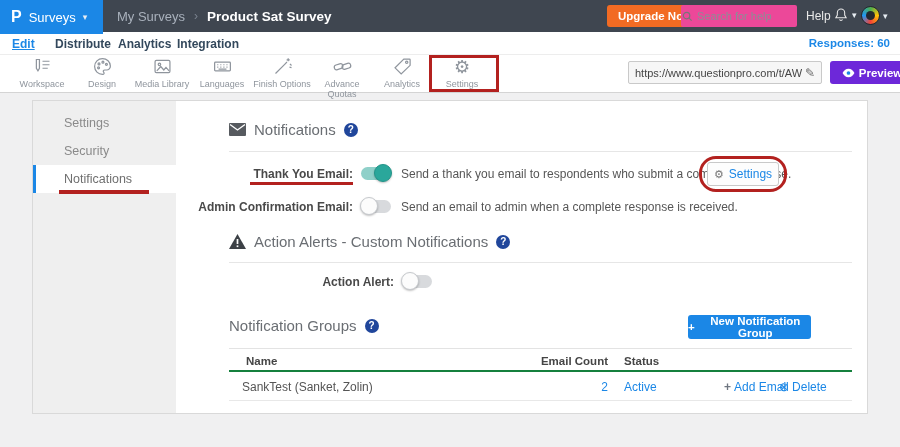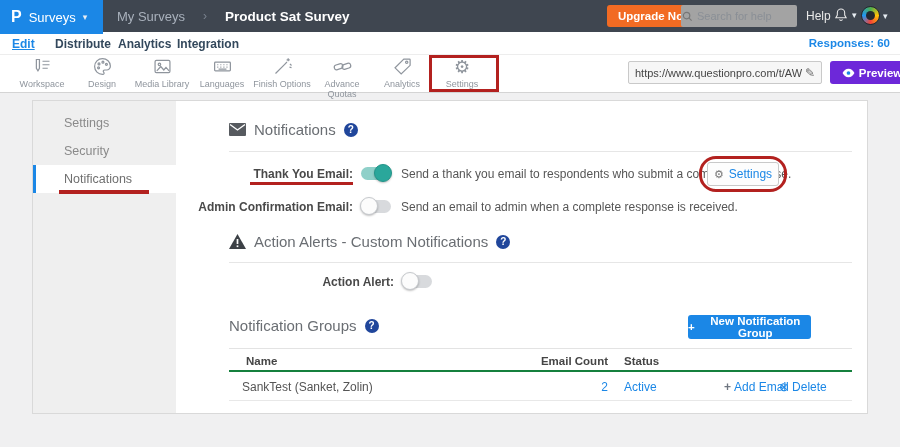--- a/index.html
+++ b/index.html
@@ -6,27 +6,27 @@
   html,body { width:900px; height:447px; }
   body { font-family:"Liberation Sans", sans-serif; background:#f0f0f1; position:relative; overflow:hidden; }
 
   
   .topbar { position:absolute; left:0; top:0; width:900px; height:32px; background:#3f4650; z-index:1; }
   .brand { position:absolute; left:0; top:0; width:103px; height:34px; background:#1b87e6; color:#fff;
            display:flex; align-items:center; gap:7px; padding-left:11px; z-index:3; cursor:pointer; }
   .brand .logo { font-size:16px; font-weight:700; }
   .brand .app { font-size:13px; }
   .caret { font-size:9px; color:#e8edf3; }
-  .crumbs { position:absolute; left:117px; top:0; height:32px; display:flex; align-items:center; gap:18px; z-index:2; }
+  .crumbs { position:absolute; left:117px; top:0; height:32px; display:flex; align-items:center; gap:9px; z-index:2; }
   .crumb-parent { color:#a9b1bc; font-size:13px; cursor:pointer; }
   .crumb-sep { color:#79828e; font-size:12px; }
   .crumb-current { color:#ffffff; font-size:13.5px; font-weight:700; }
   .upgrade-btn { position:absolute; left:607px; top:5px; height:22px; padding:0 11px; background:#f26b23; border:none;
                  border-radius:3px; color:#fff; font-size:11.5px; font-weight:700; font-family:inherit; cursor:pointer; z-index:2; }
-  .searchbox { position:absolute; left:681px; top:5px; width:116px; height:22px; background:#a3a3a3; border-radius:2px;
+  .searchbox { position:absolute; left:681px; top:5px; width:116px; height:22px; background:#ec4899; border-radius:2px;
                display:flex; align-items:center; padding:0 1px; gap:4px; z-index:2; }
   .searchbox input { border:none; outline:none; width:88px; font-size:11px; font-family:inherit; color:#333; background:transparent; }
   .searchbox input::placeholder { color:#8a8f96; }
   .help-label { position:absolute; left:806px; top:9px; color:#e8e8e8; font-size:12px; z-index:2; cursor:pointer; }
   .bell-wrap { position:absolute; left:833px; top:6px; display:flex; align-items:center; gap:3px; z-index:2; cursor:pointer; }
   .avatar-wrap { position:absolute; left:861px; top:6px; display:flex; align-items:center; gap:3px; z-index:2; cursor:pointer; }
   .avatar { width:19px; height:19px; border-radius:50%; background:conic-gradient(#4caf50,#ffc107,#f44336,#2196f3,#4caf50);
             position:relative; border:1px solid #23272e; }
   .avatar::after { content:""; position:absolute; left:4px; top:4px; width:9px; height:9px; border-radius:50%; background:#23272e; }
 

